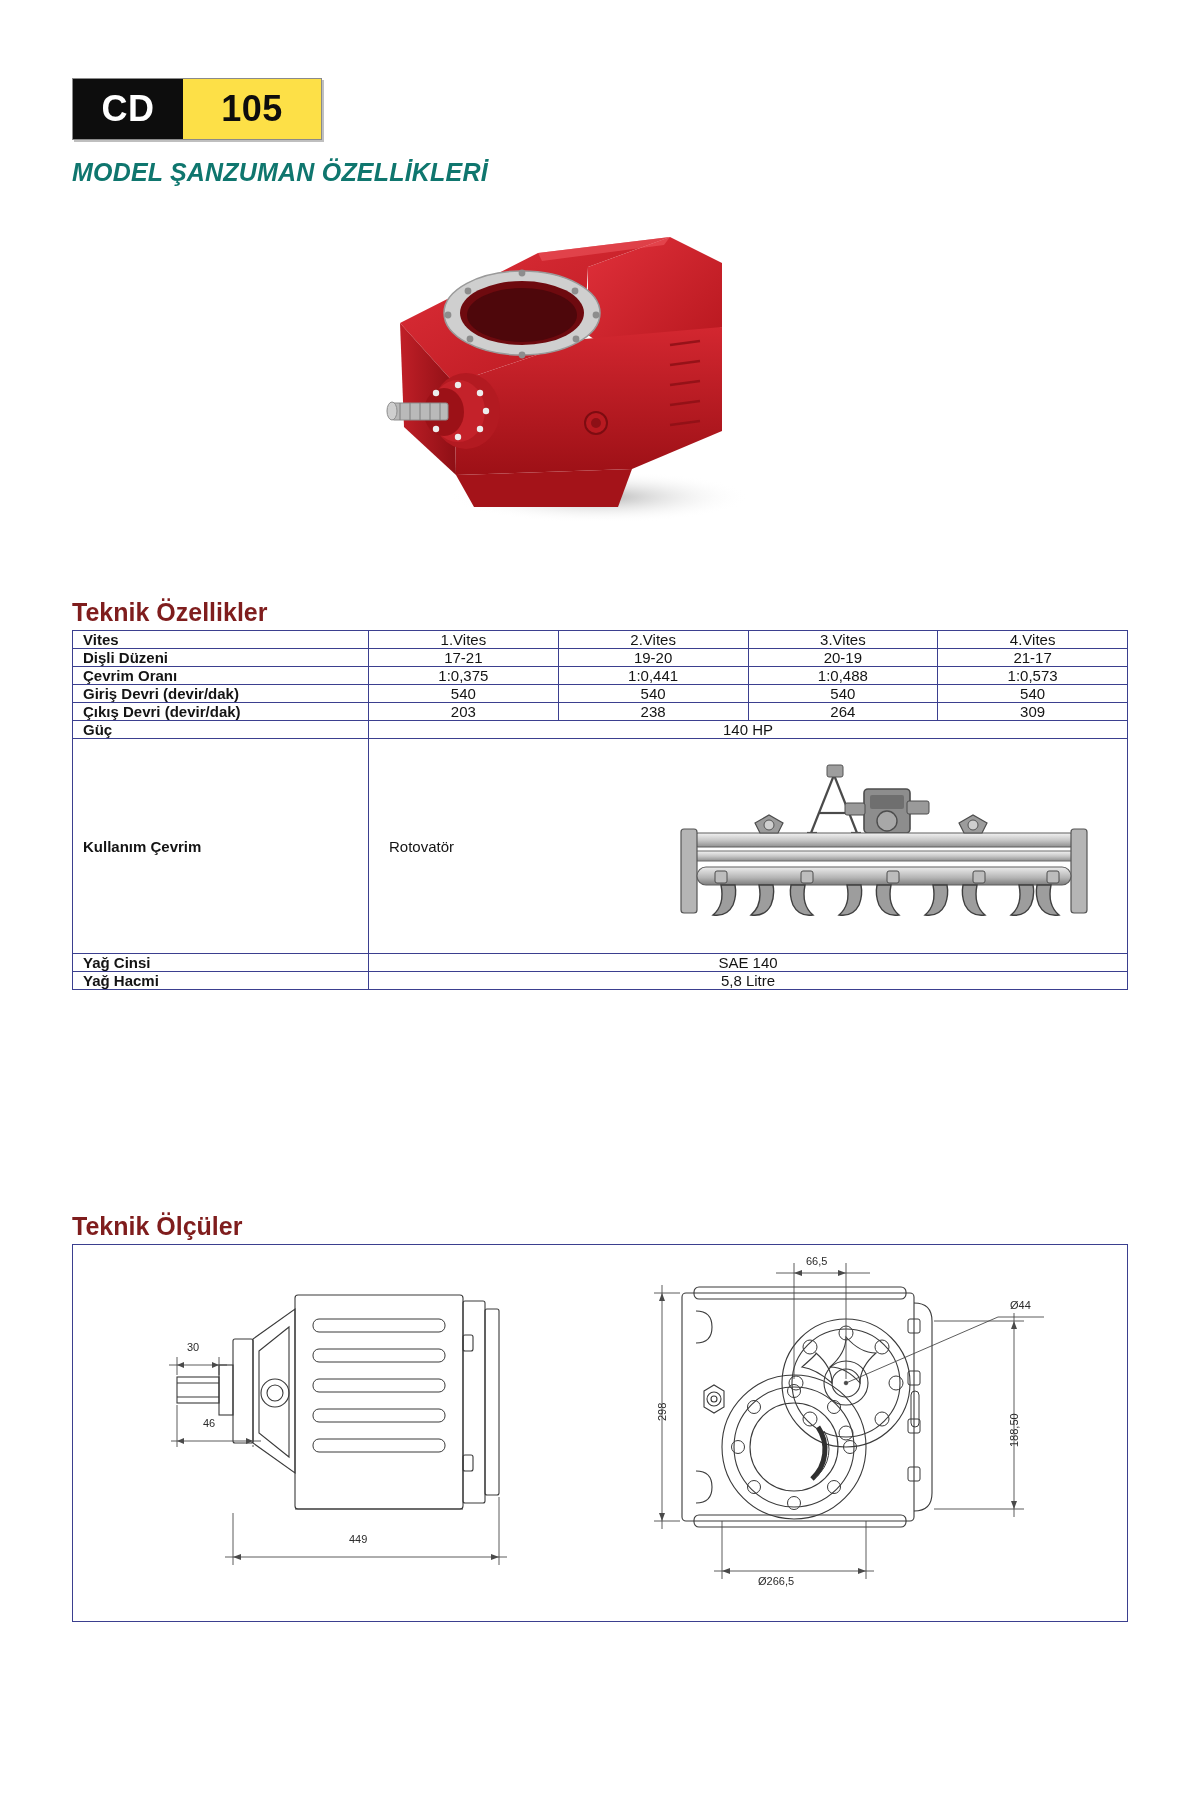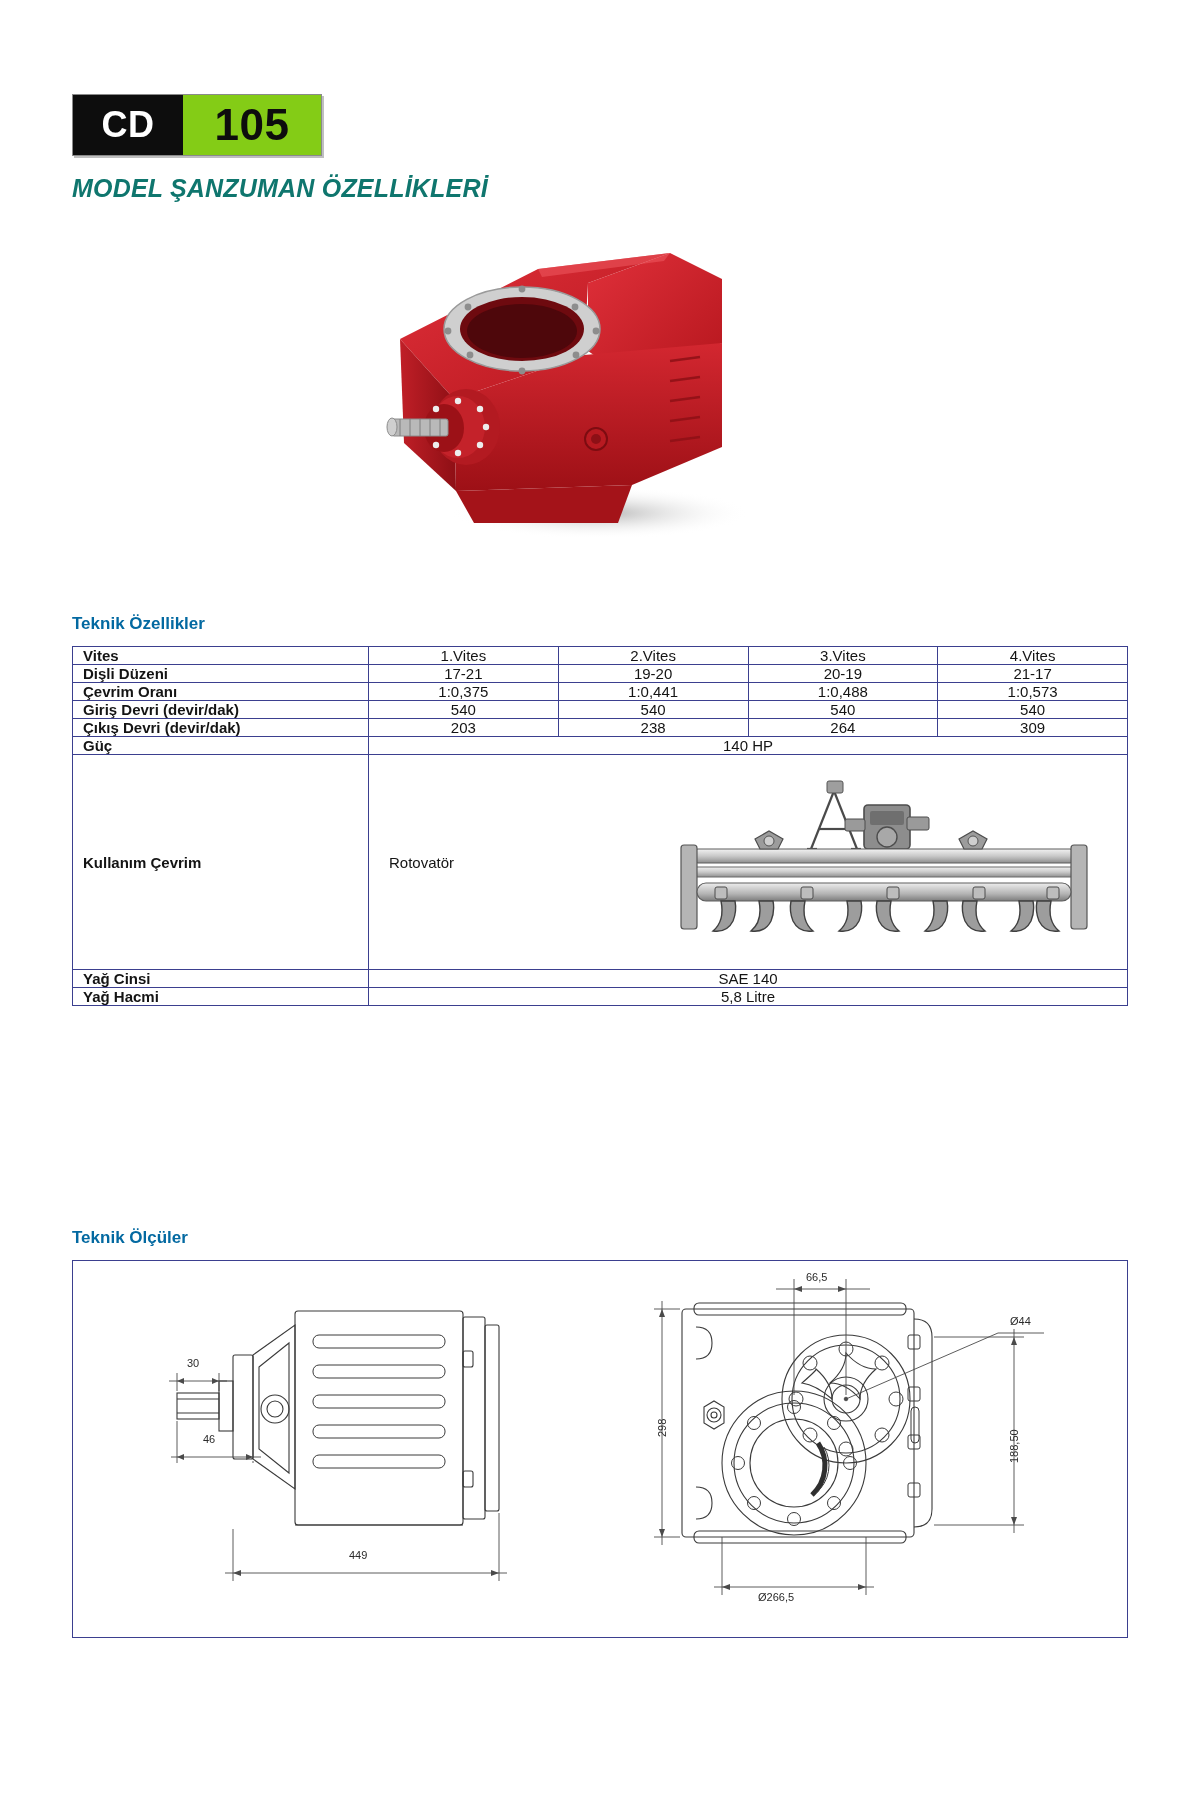--- a/index.html
+++ b/index.html
@@ -5,59 +5,59 @@
   * { box-sizing: border-box; }
   html, body { margin:0; padding:0; }
   body {
     width:1200px; height:1800px;
     background:#ffffff;
     font-family:"Liberation Sans", sans-serif;
     color:#1a1a1a;
     position:relative;
     overflow:hidden;
   }
-  .page { position:absolute; inset:0; padding:4px;margin-top:16px; }
+  .page { position:absolute; inset:0; padding:4px; }
 
   
   .header { position:absolute; left:72px; top:78px; }
   .badge {
     display:flex; align-items:stretch;
     border:1px solid #8a8a8a;
     box-shadow:2px 2px 0 rgba(0,0,0,.25);
     width:250px; height:62px;
   }
   .badge-code {
     background:#0d0d0d; color:#ffffff;
     flex:0 0 110px;
     display:flex; align-items:center; justify-content:center;
     font-size:36px; font-weight:bold; letter-spacing:.5px;
   }
   .badge-num {
-    background:#84cc16; color:#0d0d0d;
+    background:#fde047; color:#0d0d0d;
     flex:1 1 auto;
     display:flex; align-items:center; justify-content:center;
-    font-size:44px; font-weight:bold; letter-spacing:.5px;
+    font-size:36px; font-weight:bold; letter-spacing:.5px;
   }
   .subtitle {
     margin-top:18px;
     font-size:25px; font-style:italic; font-weight:bold;
     letter-spacing:.2px; color:#0f766e;
     white-space:nowrap;
   }
 
   
   .photo-wrap {
     position:absolute; left:370px; top:215px;
     width:420px; height:320px;
   }
 
   
   .section-title {
     position:absolute;
-    font-size:17px; font-weight:bold; color:#0369a1;
+    font-size:25px; font-weight:bold; color:#7f1d1d;
   }
   #sec-spec { left:72px; top:598px; }
   #sec-dims { left:72px; top:1212px; }
 
   
   table.spec {
     position:absolute; left:72px; top:630px;
     width:1056px;
     border-collapse:collapse;
     table-layout:fixed;

